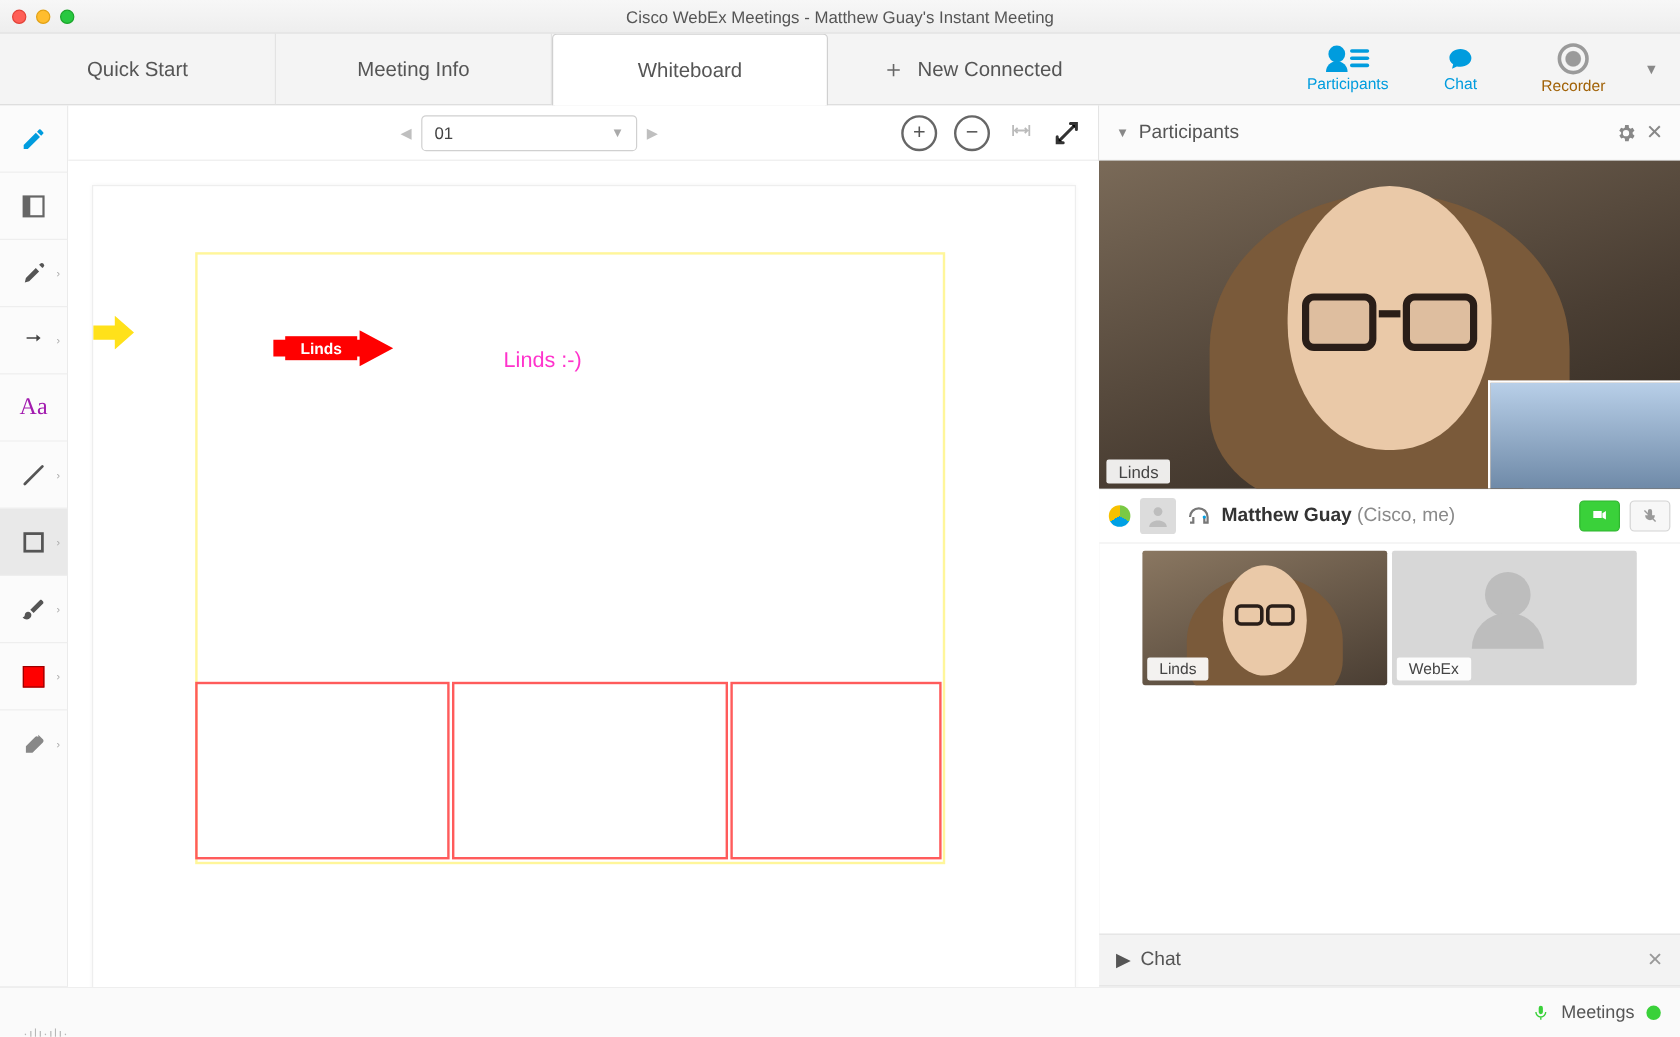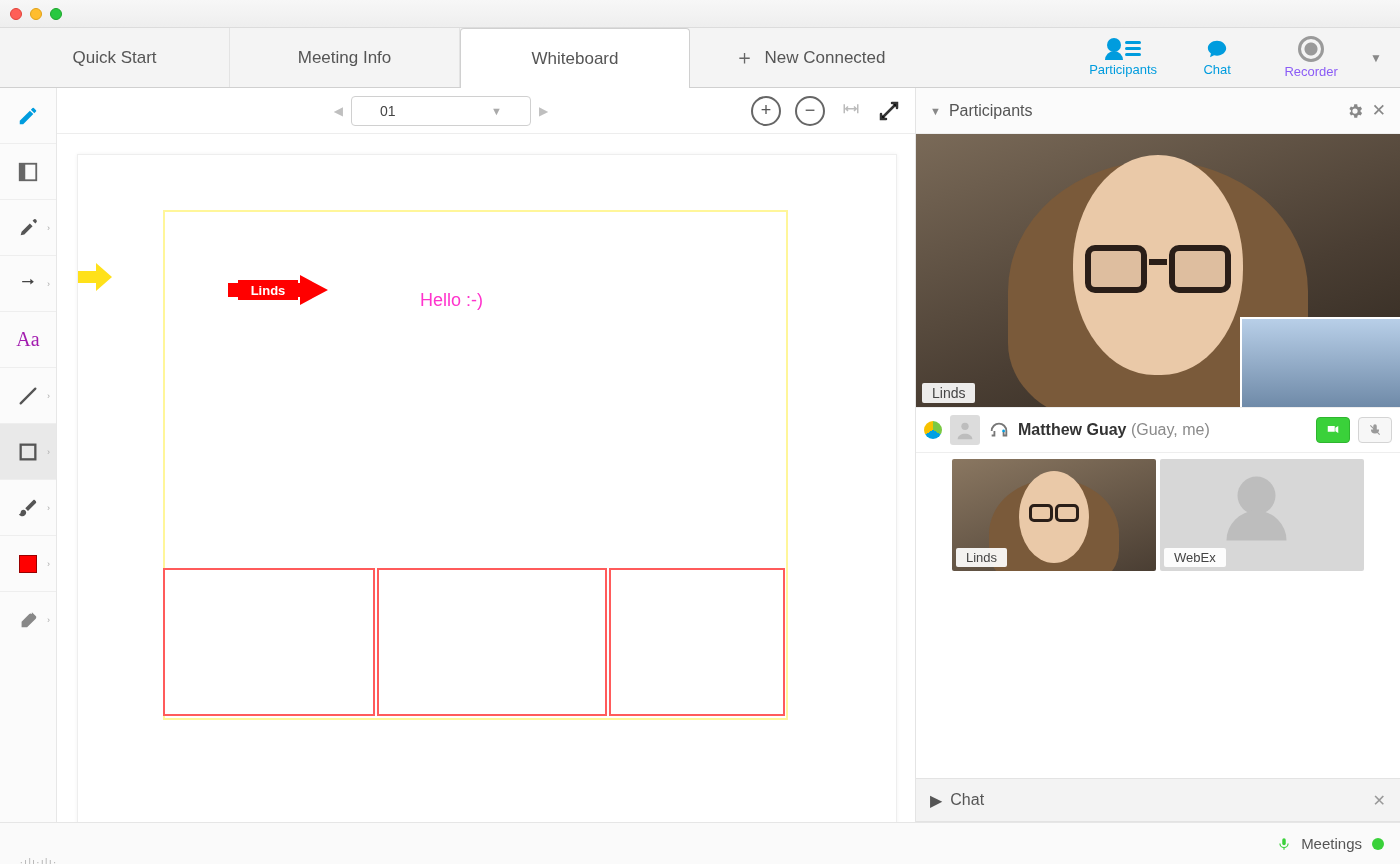--- a/index.html
+++ b/index.html
@@ -59,21 +59,21 @@
     border-right:1px solid #d0d0d0;
     margin-bottom:-1px;
     border-radius:4px 4px 0 0;
   }
   .mtab.new{display:flex;gap:10px;align-items:center;}
   .plus-ic{font-size:20px;color:#666;font-weight:300;}
   .panel-toggles{display:flex;align-items:center;gap:24px;padding:0 18px;}
   .ptoggle{display:flex;flex-direction:column;align-items:center;gap:2px;font-size:13px;cursor:pointer;min-width:70px;}
   .ptoggle .lbl{font-size:13px;}
   .ptoggle.on{color:var(--blue);}
-  .ptoggle.off{color:#8b5cf6;}
+  .ptoggle.off{color:#a16207;}
   .chev-dd{color:#888;font-size:12px;align-self:center;cursor:pointer;}
 
   
   .ic-participants{width:36px;height:22px;position:relative;}
   .ic-participants .head{width:14px;height:14px;background:currentColor;border-radius:50%;position:absolute;left:2px;top:0;}
   .ic-participants .body{width:18px;height:9px;background:currentColor;border-radius:9px 9px 0 0;position:absolute;left:0;top:13px;}
   .ic-participants .l1{position:absolute;left:20px;top:3px;width:16px;height:3px;background:currentColor;border-radius:2px;}
   .ic-participants .l2{position:absolute;left:20px;top:9px;width:16px;height:3px;background:currentColor;border-radius:2px;}
   .ic-participants .l3{position:absolute;left:20px;top:15px;width:16px;height:3px;background:currentColor;border-radius:2px;}
   .ic-chat{width:26px;height:22px;}
@@ -96,21 +96,21 @@
   .canvaswrap{flex:1;display:flex;flex-direction:column;min-width:0;}
   .canvas-toolbar{
     height:46px;border-bottom:1px solid #ededed;
     display:flex;align-items:center;padding:0 14px;gap:14px;
     background:#fff;
   }
   .pager{display:flex;align-items:center;gap:8px;margin:0 auto;}
   .tri{font-size:12px;color:#bfbfbf;cursor:pointer;}
   .page-select{
     width:180px;height:30px;border:1px solid #d0d0d0;border-radius:4px;
-    display:flex;align-items:center;padding:0 28px;font-size:14px;color:#444;
+    display:flex;align-items:center;padding:0 10px;font-size:14px;color:#444;
     justify-content:space-between;cursor:pointer;background:#fff;
   }
   .canvas-toolbar .round-btn{
     width:30px;height:30px;border:2px solid #666;border-radius:50%;
     display:flex;align-items:center;justify-content:center;font-size:18px;color:#555;cursor:pointer;
     font-weight:500;
   }
   .fit-ic{color:#bbb;font-size:18px;cursor:pointer;}
   .fs-ic{color:#444;font-size:22px;cursor:pointer;}
 
@@ -200,20 +200,21 @@
 </style>
 </head>
 <body>
 
 <div class="titlebar">
   <div class="traffic">
     <div class="dot red"></div>
     <div class="dot yellow"></div>
     <div class="dot green"></div>
   </div>
+  <div class="title-text">Cisco WebEx Meetings - Matthew Guay's Instant Meeting</div>
 </div>
 
 <div class="tabstrip">
   <div class="mtabs">
     <div class="mtab">
       <span>Quick Start</span>
     </div>
     <div class="mtab">
       <span>Meeting Info</span>
     </div>
@@ -367,21 +368,21 @@
               </svg>
           </div>
           <div class="yellowbox"></div>
 
           <div class="redarrow">
             <svg width="100" height="30" viewBox="0 0 100 30">
                 <path fill="#ff0000" d="M0 8h72V0l28 15-28 15v-8H0z"></path>
               </svg>
           </div>
           <div class="lindslabel">Linds</div>
-          <div class="hello">Hello :-)</div>
+          <div class="hello">Linds :-)</div>
 
           <div class="redrect" style="left:85px;width:212px"></div>
           <div class="redrect" style="left:299px;width:230px"></div>
           <div class="redrect" style="left:531px;width:176px"></div>
         </div>
       </div>
     </div>
   </div>
 
   <div class="right">
@@ -419,21 +420,21 @@
             </svg>
         </span>
         <span class="headset">
           <svg viewBox="0 0 24 24" width="22" height="22">
               <path fill="none" stroke="#777" stroke-width="2" d="M4 13a8 8 0 0 1 16 0v5h-3v-5M4 18h3v-5"></path>
               <circle cx="17" cy="13" r="1.5" fill="#00a0e3"></circle>
             </svg>
         </span>
         <span class="name">
           <b>Matthew Guay</b>
-          <span class="suffix">(Guay, me)</span>
+          <span class="suffix">(Cisco, me)</span>
         </span>
         <span class="sp"></span>
         <span class="ctrlbtn cam">
           <svg viewBox="0 0 24 24" width="18" height="14">
               <path fill="#fff" d="M3 5h12v10H3zM16 8l5-3v12l-5-3z"></path>
             </svg>
         </span>
         <span class="ctrlbtn">
           <svg viewBox="0 0 24 24" width="14" height="18">
               <path fill="#9a9a9a" d="M12 14a3 3 0 0 0 3-3V5a3 3 0 1 0-6 0v6a3 3 0 0 0 3 3zM5 11a7 7 0 0 0 14 0M12 18v3"></path>

